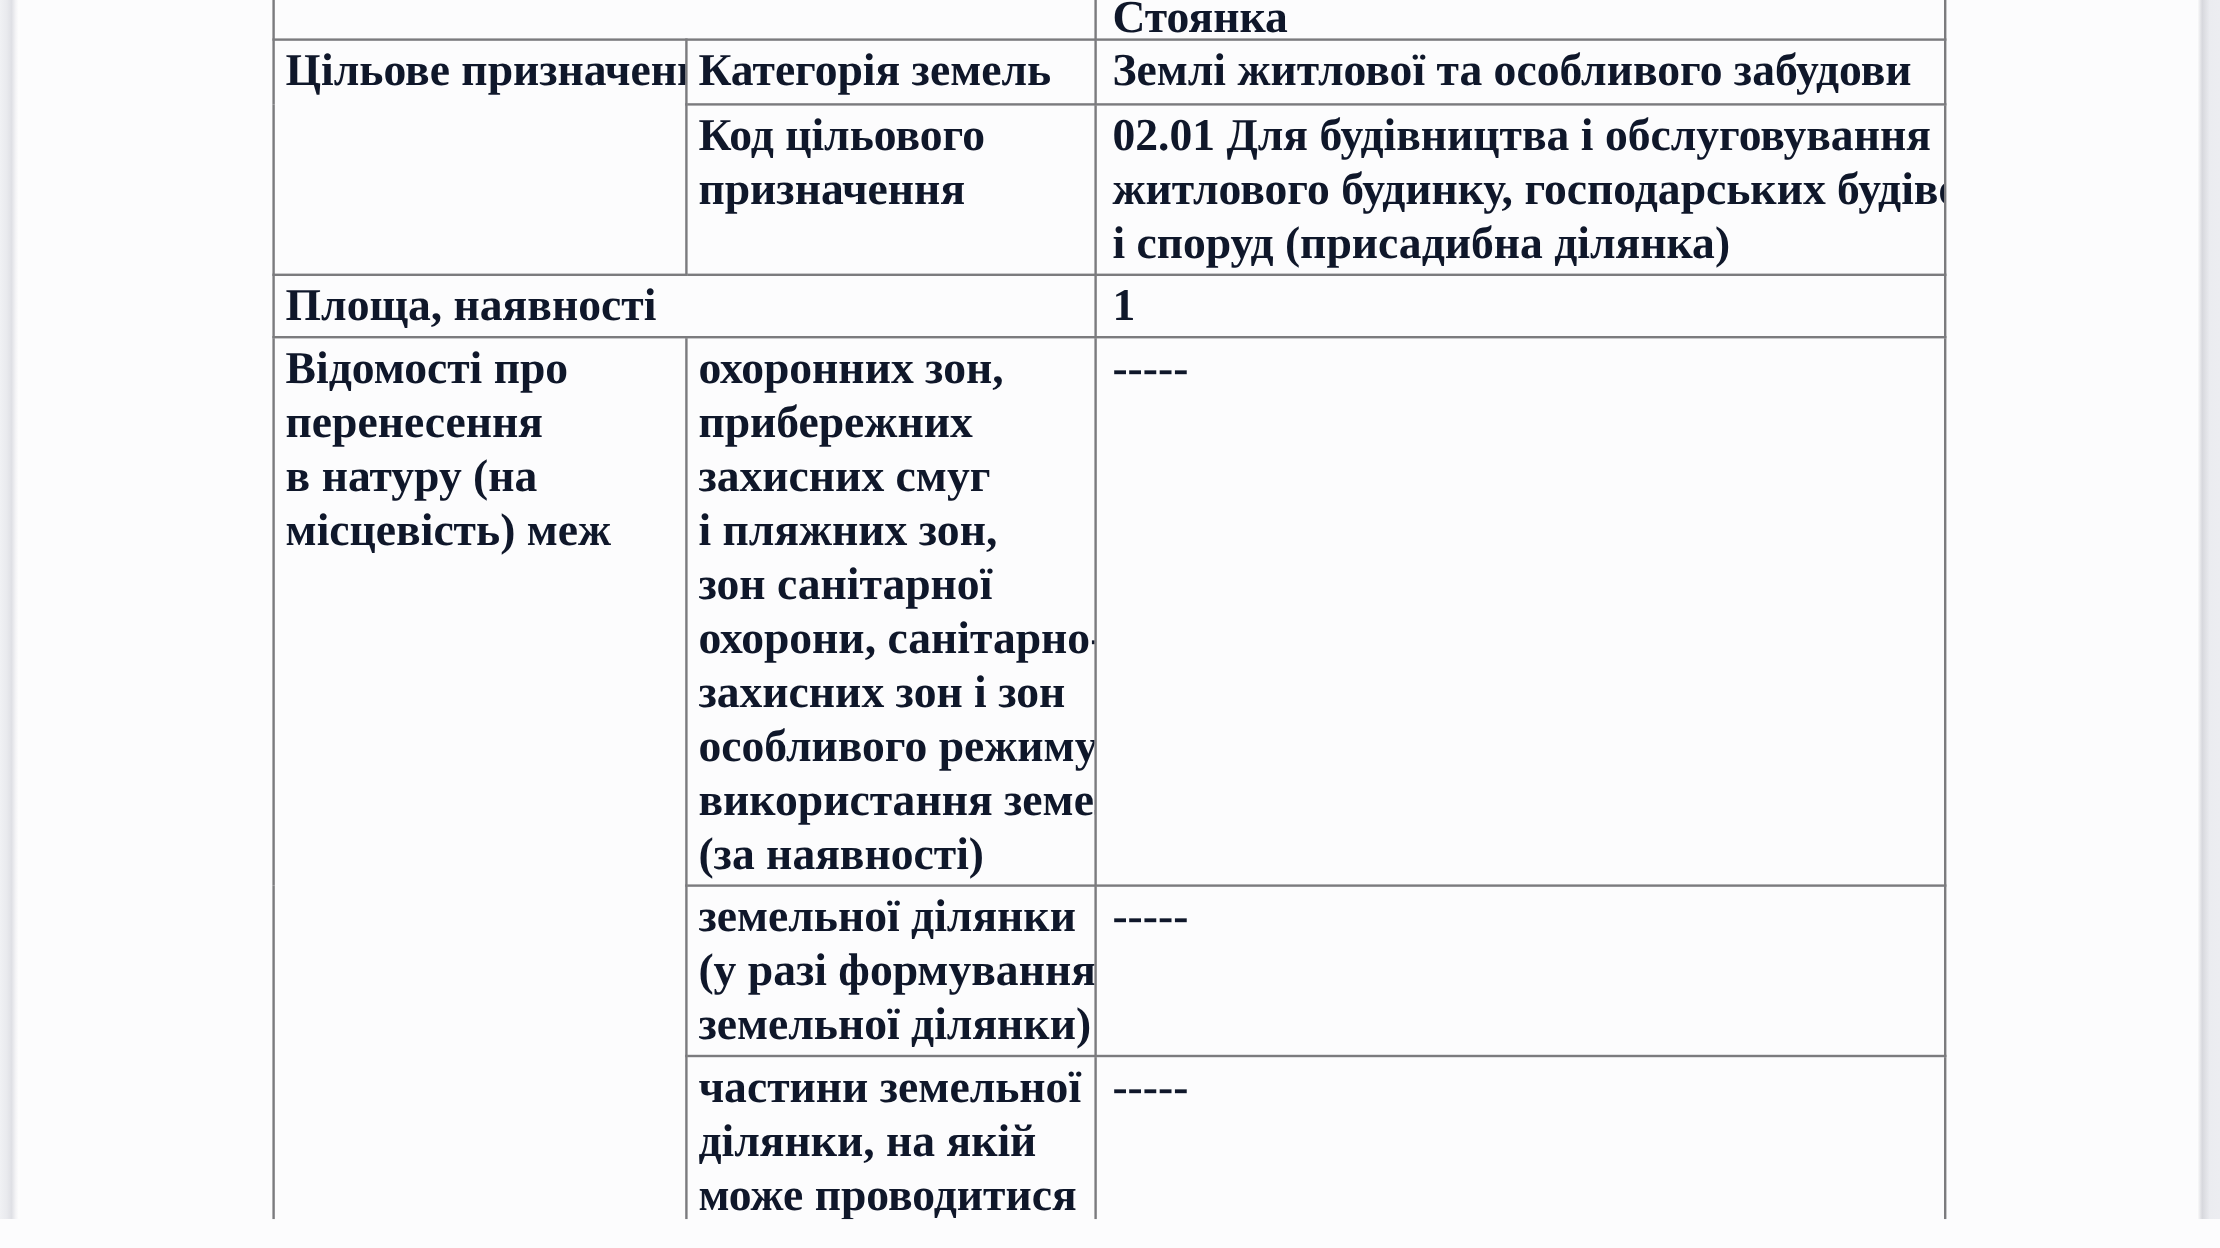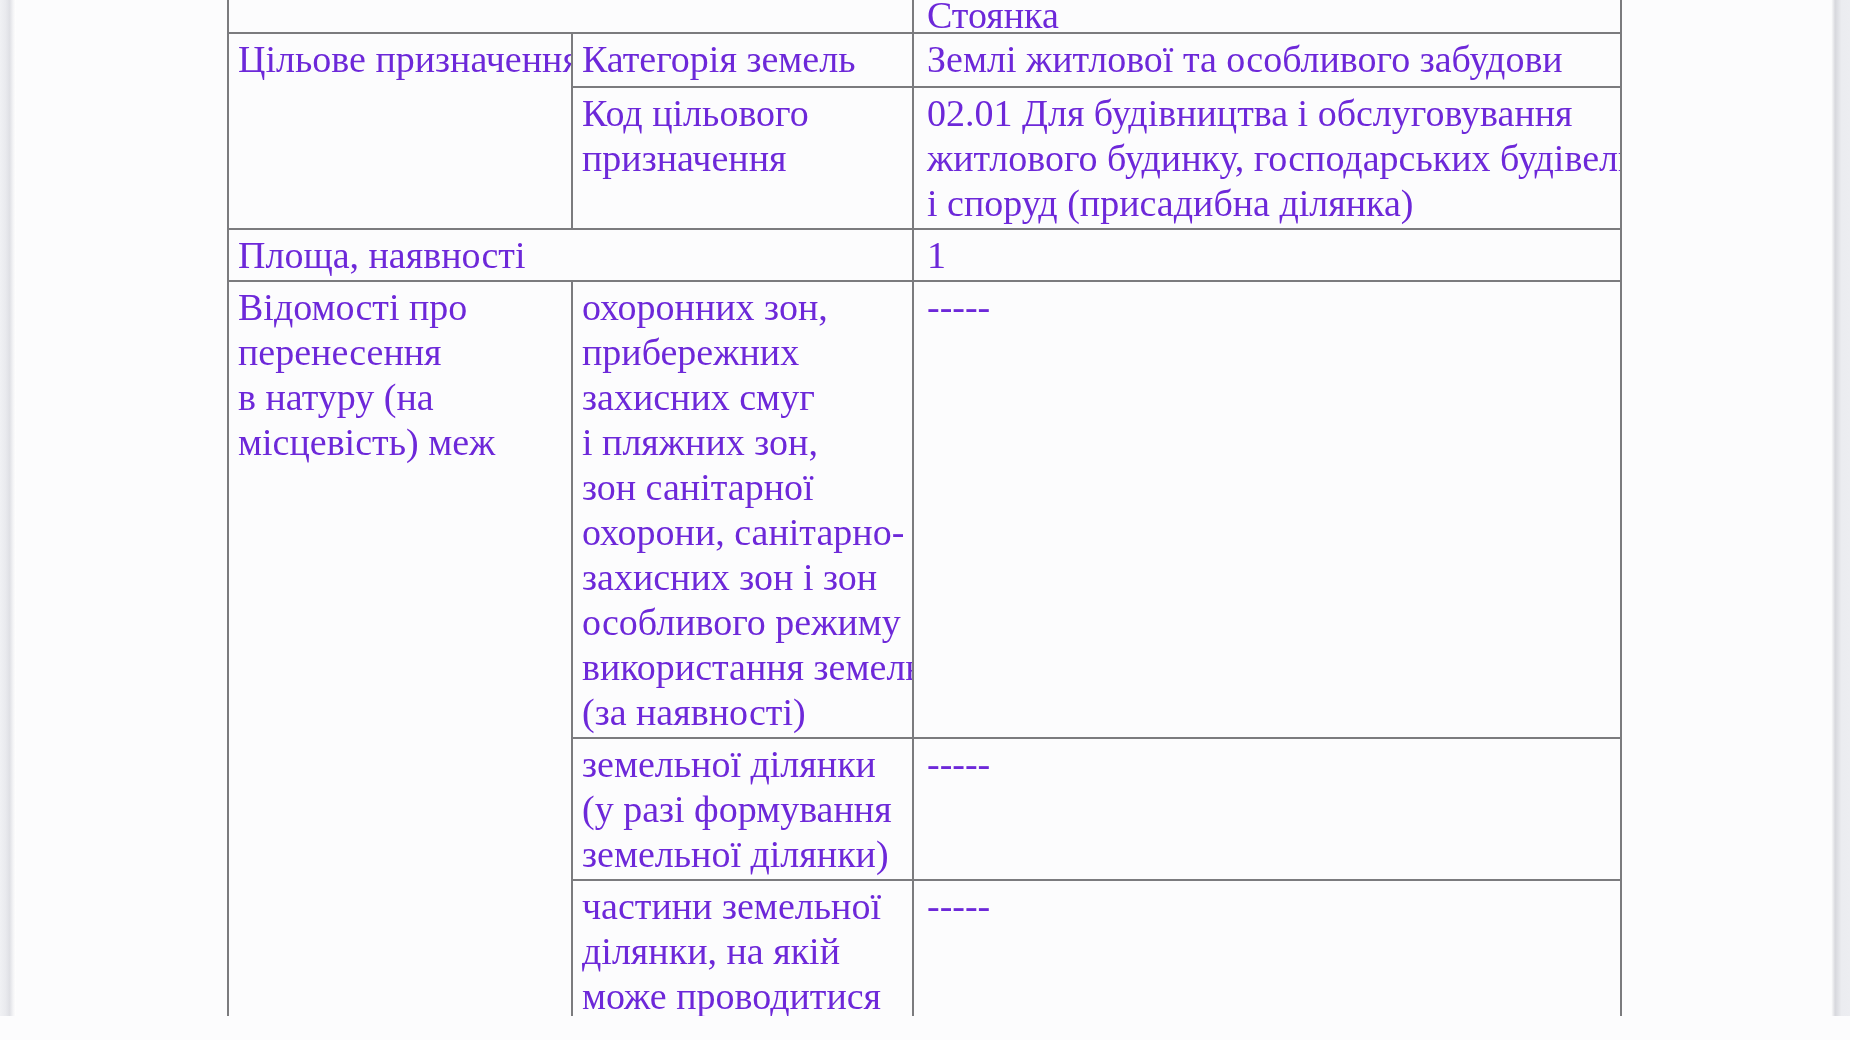--- a/index.html
+++ b/index.html
@@ -7,21 +7,22 @@
     padding: 0;
     background: #fcfcfd;
   }
   .screen {
     position: relative;
     width: 1850px;
     height: 1016px;
     overflow: hidden;
     background: #fcfcfd;
     font-family: "Liberation Serif", "DejaVu Serif", serif;
-    color: #6d28d9;
+    color: #0f172a;
+    font-weight: bold;
   }
   
   .left-edge {
     position: absolute;
     left: 0; top: 0;
     width: 16px; height: 100%;
     background: linear-gradient(to right,
       #f0f1f4 0%, #e9eaee 35%, #dfe0e5 60%, #f4f4f6 82%, #ffffff 100%);
   }
   

